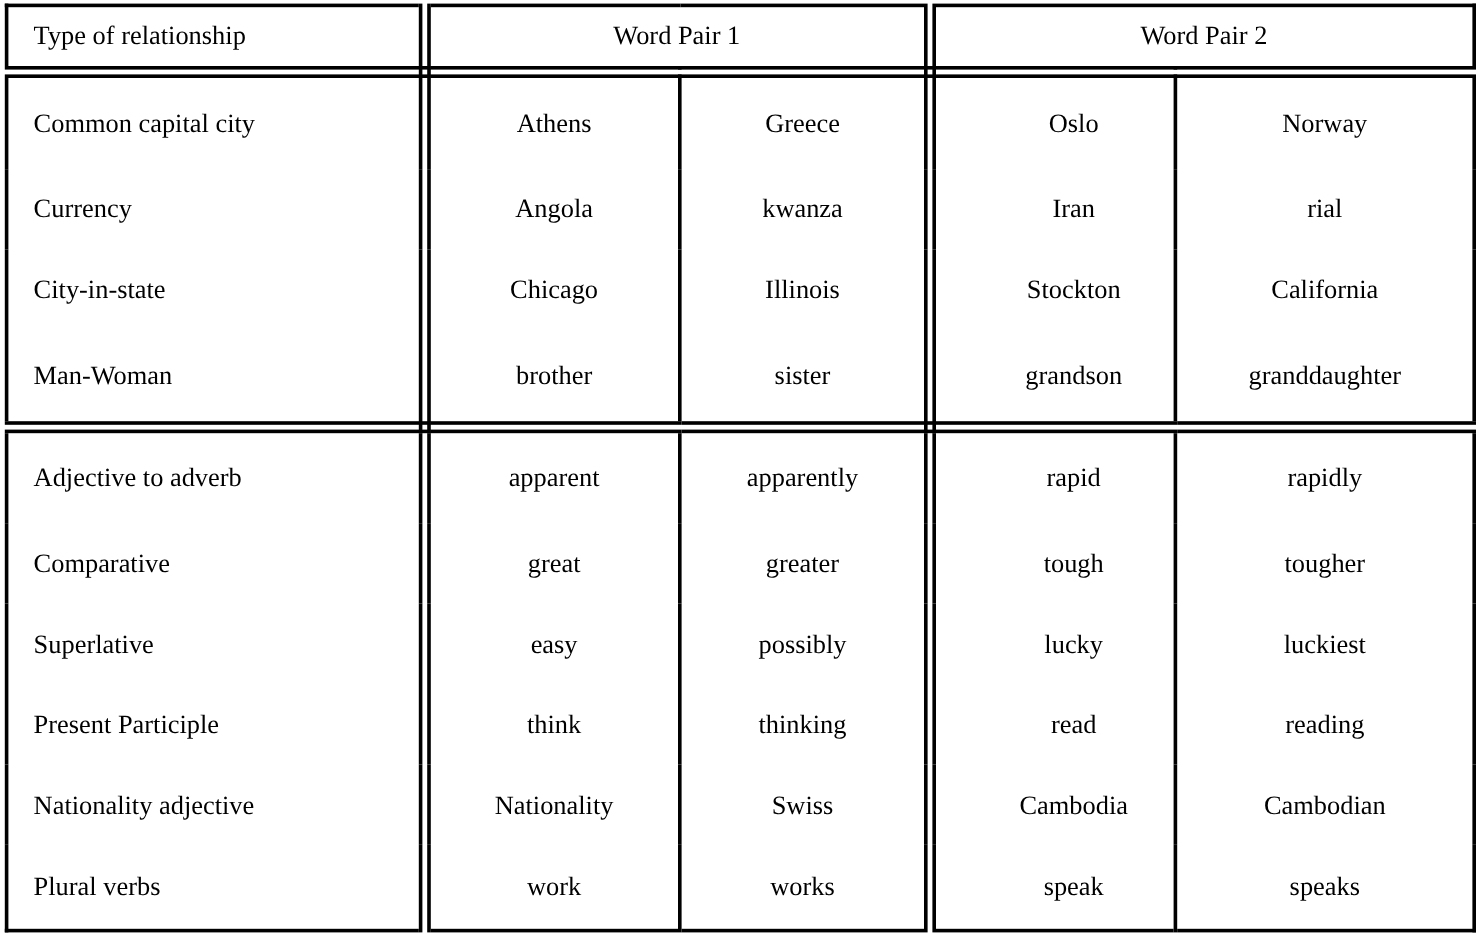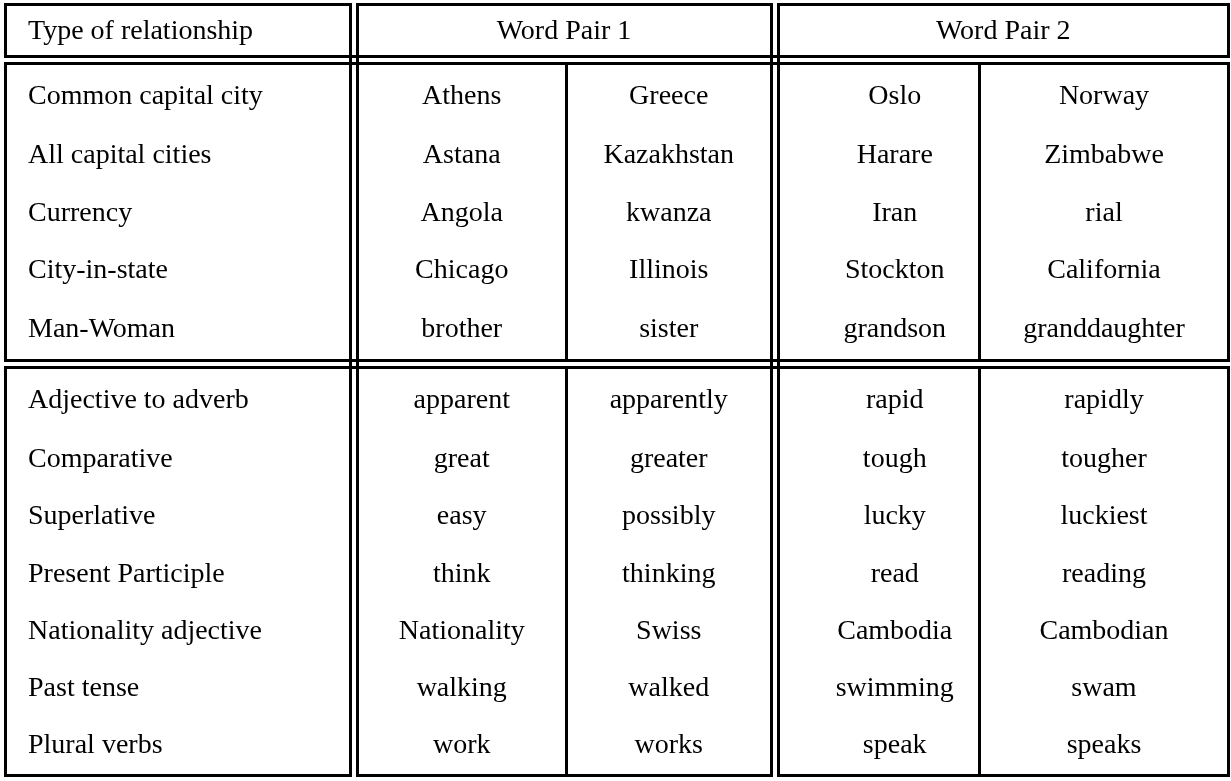--- a/index.html
+++ b/index.html
@@ -18,21 +18,21 @@
   }
   table.analogy-table {
     position: absolute;
     left: 4px;
     top: 3px;
     width: 1223px;
     height: 774px;
     border-collapse: collapse;
     table-layout: fixed;
     border: 3px solid #000000;
-    font-size: 28px;
+    font-size: 22px;
     line-height: 1.1;
     font-family: Liberation Serif, serif;
   }
   th, td {
     font-weight: normal;
     vertical-align: middle;
     text-align: center;
     padding: 0;
     white-space: nowrap;
     overflow: hidden;
@@ -74,27 +74,20 @@
         <th class="c4" colspan="2">Word Pair 2</th>
       </tr>
     </thead>
     <tbody>
       <tr>
         <td class="c0">Common capital city</td>
         <td class="c1">Athens</td>
         <td class="c2">Greece</td>
         <td class="c3">Oslo</td>
         <td class="c4">Norway</td>
-      </tr>
-      <tr>
-        <td class="c0">All capital cities</td>
-        <td class="c1">Astana</td>
-        <td class="c2">Kazakhstan</td>
-        <td class="c3">Harare</td>
-        <td class="c4">Zimbabwe</td>
       </tr>
       <tr>
         <td class="c0">Currency</td>
         <td class="c1">Angola</td>
         <td class="c2">kwanza</td>
         <td class="c3">Iran</td>
         <td class="c4">rial</td>
       </tr>
       <tr>
         <td class="c0">City-in-state</td>
@@ -141,27 +134,20 @@
         <td class="c4">reading</td>
       </tr>
       <tr>
         <td class="c0">Nationality adjective</td>
         <td class="c1">Nationality</td>
         <td class="c2">Swiss</td>
         <td class="c3">Cambodia</td>
         <td class="c4">Cambodian</td>
       </tr>
       <tr>
-        <td class="c0">Past tense</td>
-        <td class="c1">walking</td>
-        <td class="c2">walked</td>
-        <td class="c3">swimming</td>
-        <td class="c4">swam</td>
-      </tr>
-      <tr>
         <td class="c0">Plural verbs</td>
         <td class="c1">work</td>
         <td class="c2">works</td>
         <td class="c3">speak</td>
         <td class="c4">speaks</td>
       </tr>
     </tbody>
   </table>
 </div>
 

